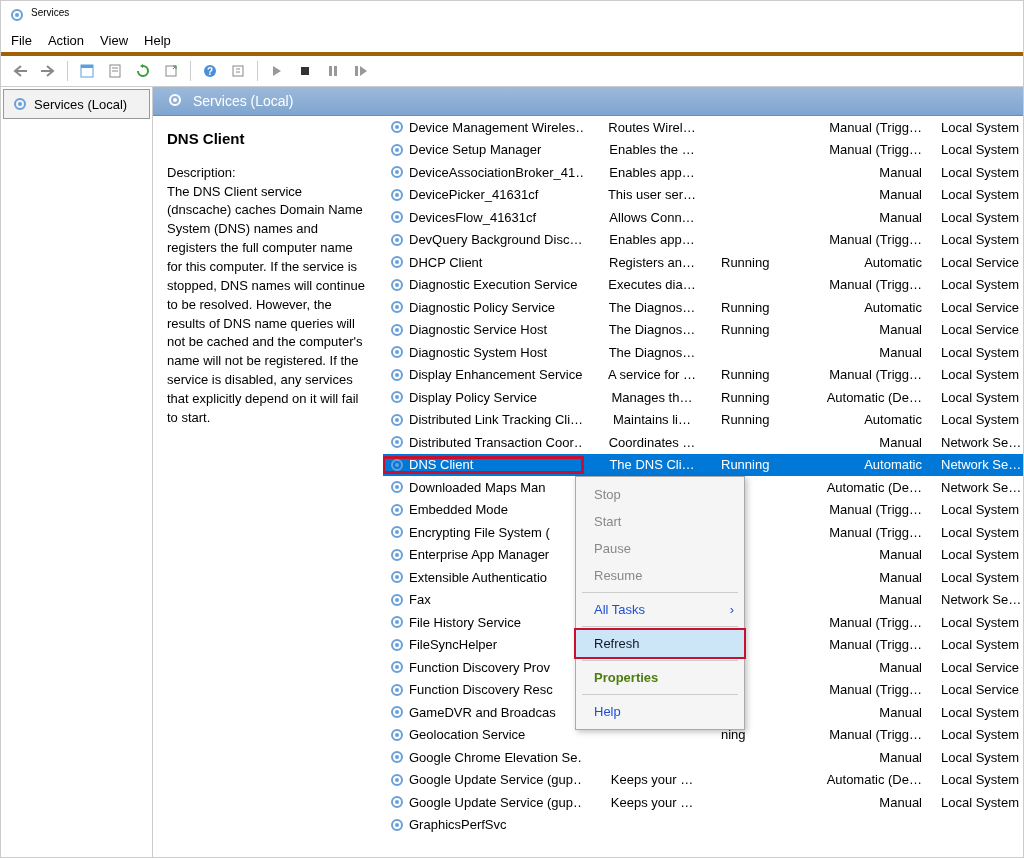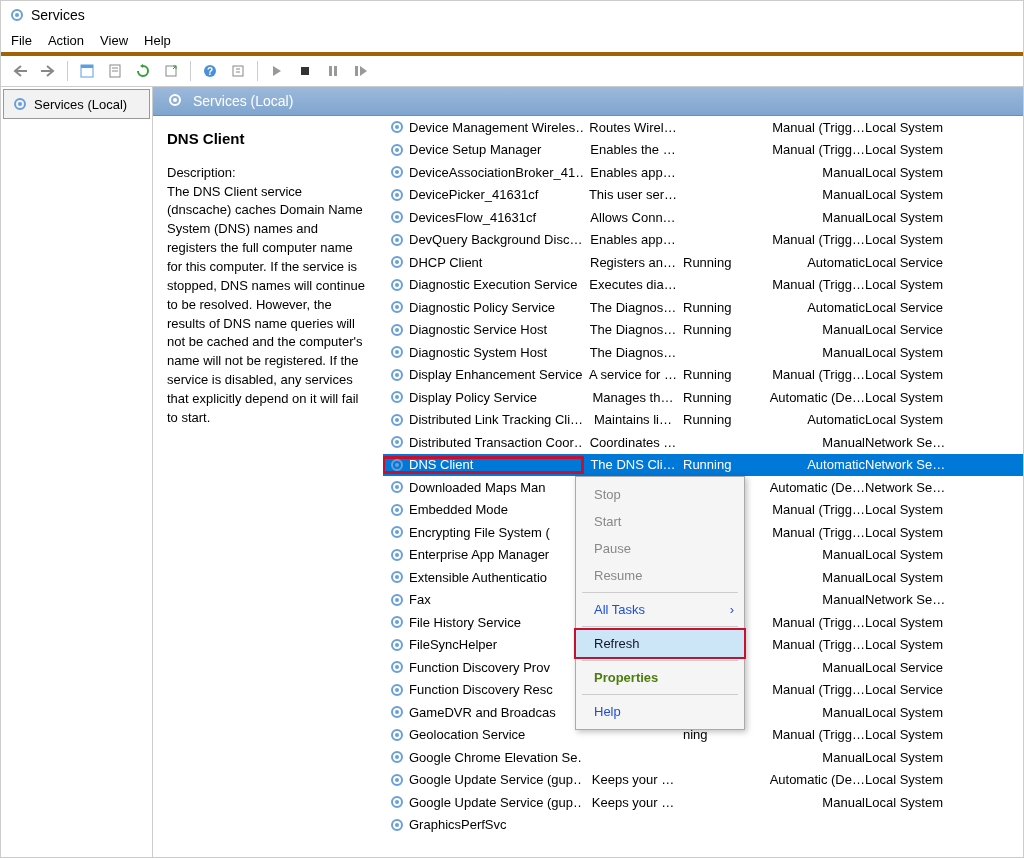--- a/index.html
+++ b/index.html
@@ -1,18 +1,18 @@
 <!DOCTYPE html>
 <html><head>
 <meta charset="utf-8">
 <style>
   * { box-sizing: border-box; }
   html, body { margin: 0; padding: 0; font-family: "Segoe UI", Tahoma, sans-serif; font-size: 13px; color: #000; background: #fff; height: 100%; }
   .window { width: 1024px; height: 858px; display: flex; flex-direction: column; border: 1px solid #ccc; }
-  .titlebar { display: flex; align-items: center; gap: 6px; padding: 6px 8px; font-size: 14px; }
+  .titlebar { display: flex; gap: 6px; padding: 6px 8px; font-size: 10px; }
   .title-icon, .gear-icon { width: 16px; height: 16px; display: inline-block; }
   .menubar { padding: 4px 10px; border-bottom: 4px solid #a16207; display:flex; }
   .menubar span { margin-right: 16px; cursor: default; }
   .toolbar { display: flex; align-items: center; gap: 6px; padding: 4px 8px; border-bottom: 1px solid #ccc; }
   .tb-btn { width: 22px; height: 22px; display: inline-flex; align-items:center; justify-content:center; border: 1px solid transparent; border-radius:2px; color:#555;}
   .tb-sep { width: 1px; height: 20px; background: #ccc; margin: 0 2px; }
   .body { flex: 1; display: flex; min-height: 0; }
   .sidebar { width: 152px; border-right: 1px solid #ccc; background: #fff; }
   .sidebar-item { display: flex; align-items: center; gap: 6px; padding: 6px 8px; border:1px solid #999; background:#f2f2f2; margin:2px;}
   .main { flex: 1; display: flex; flex-direction: column; min-width:0;}
@@ -22,21 +22,21 @@
   .detail { width: 230px; padding: 12px 14px; font-size: 13px; line-height: 1.45; }
   .detail h3 { margin: 0 0 14px 0; font-size: 15px; font-weight: bold; }
   .list { flex:1; display:flex; flex-direction:column; min-width:0; position:relative;}
   .list-header { display:flex; border-bottom:1px solid #ddd; padding:6px 0;}
   .col-name{ flex:0 0 200px; padding-left:8px;}
   .col-desc{ flex:0 0 100px;}
   .col-status{flex:0 0 70px;}
   .col-startup{flex:0 0 112px;}
   .col-logon{flex:0 0 108px;}
   .list-rows{ flex:1; overflow:hidden;}
-  .row { display:flex; align-items:center; height:22.5px; font-size:13px; white-space:nowrap; }
+  .row { display:flex; align-items:center; height:22.5px; font-size:13px; white-space:nowrap;gap:19px; }
   .row.selected { background:#0078d7; color:#fff; }
   .row .c { overflow:hidden; text-overflow:ellipsis; }
   .row .c-name{ flex:0 0 200px; padding-left:6px; display:flex; align-items:center; gap:4px;}
   .row .c-desc{ flex:0 0 100px;text-align:center;}
   .row .c-status{ flex:0 0 70px;}
   .row .c-startup{ flex:0 0 112px;text-align:right;}
   .row .c-logon{ flex:0 0 108px;}
   .red-box { outline: 3px solid #c8102e; outline-offset:-2px; }
   .ctx-menu { position:absolute; background:#f5f5f5; border:1px solid #aaa; box-shadow:2px 2px 6px rgba(0,0,0,.25); width:170px; padding:4px 0; z-index:10; left:192px; top:360px;}
   .ctx-item { padding:6px 18px; color:#888; cursor:default; position:relative;}

